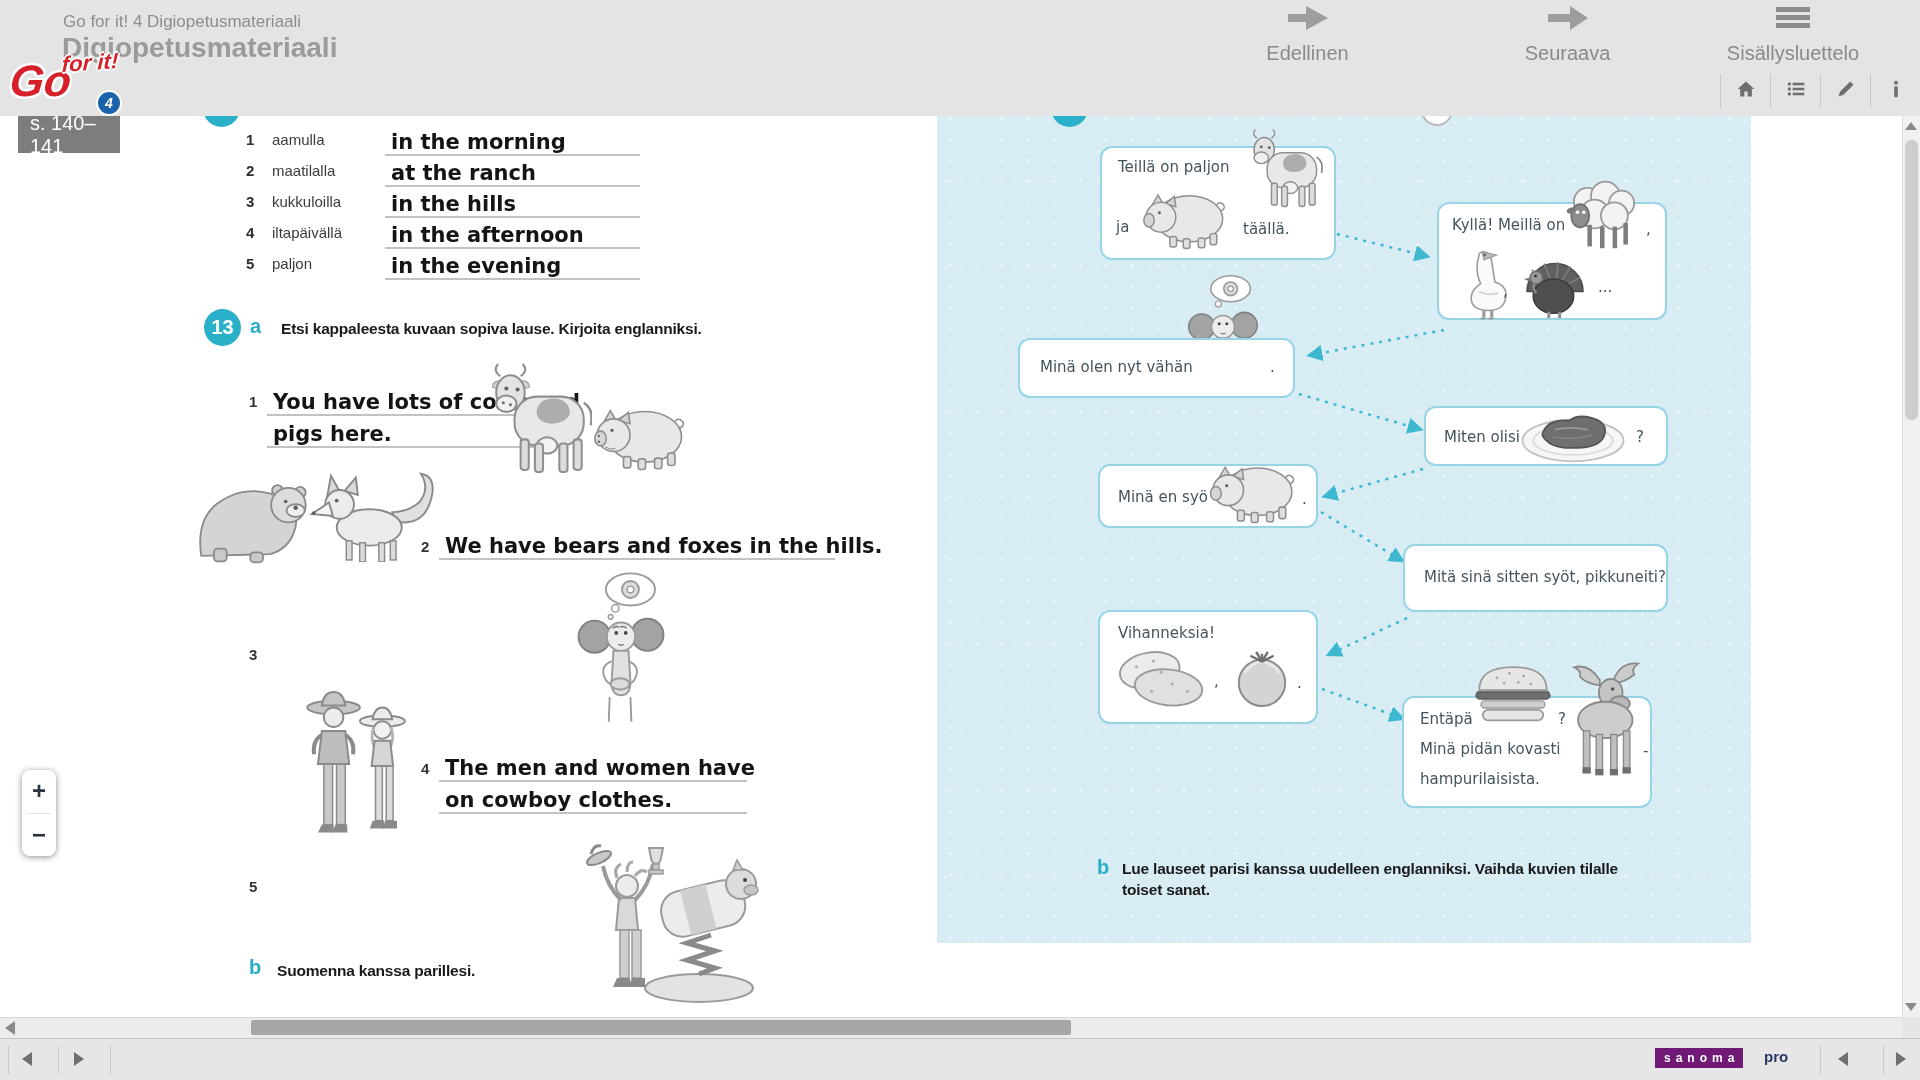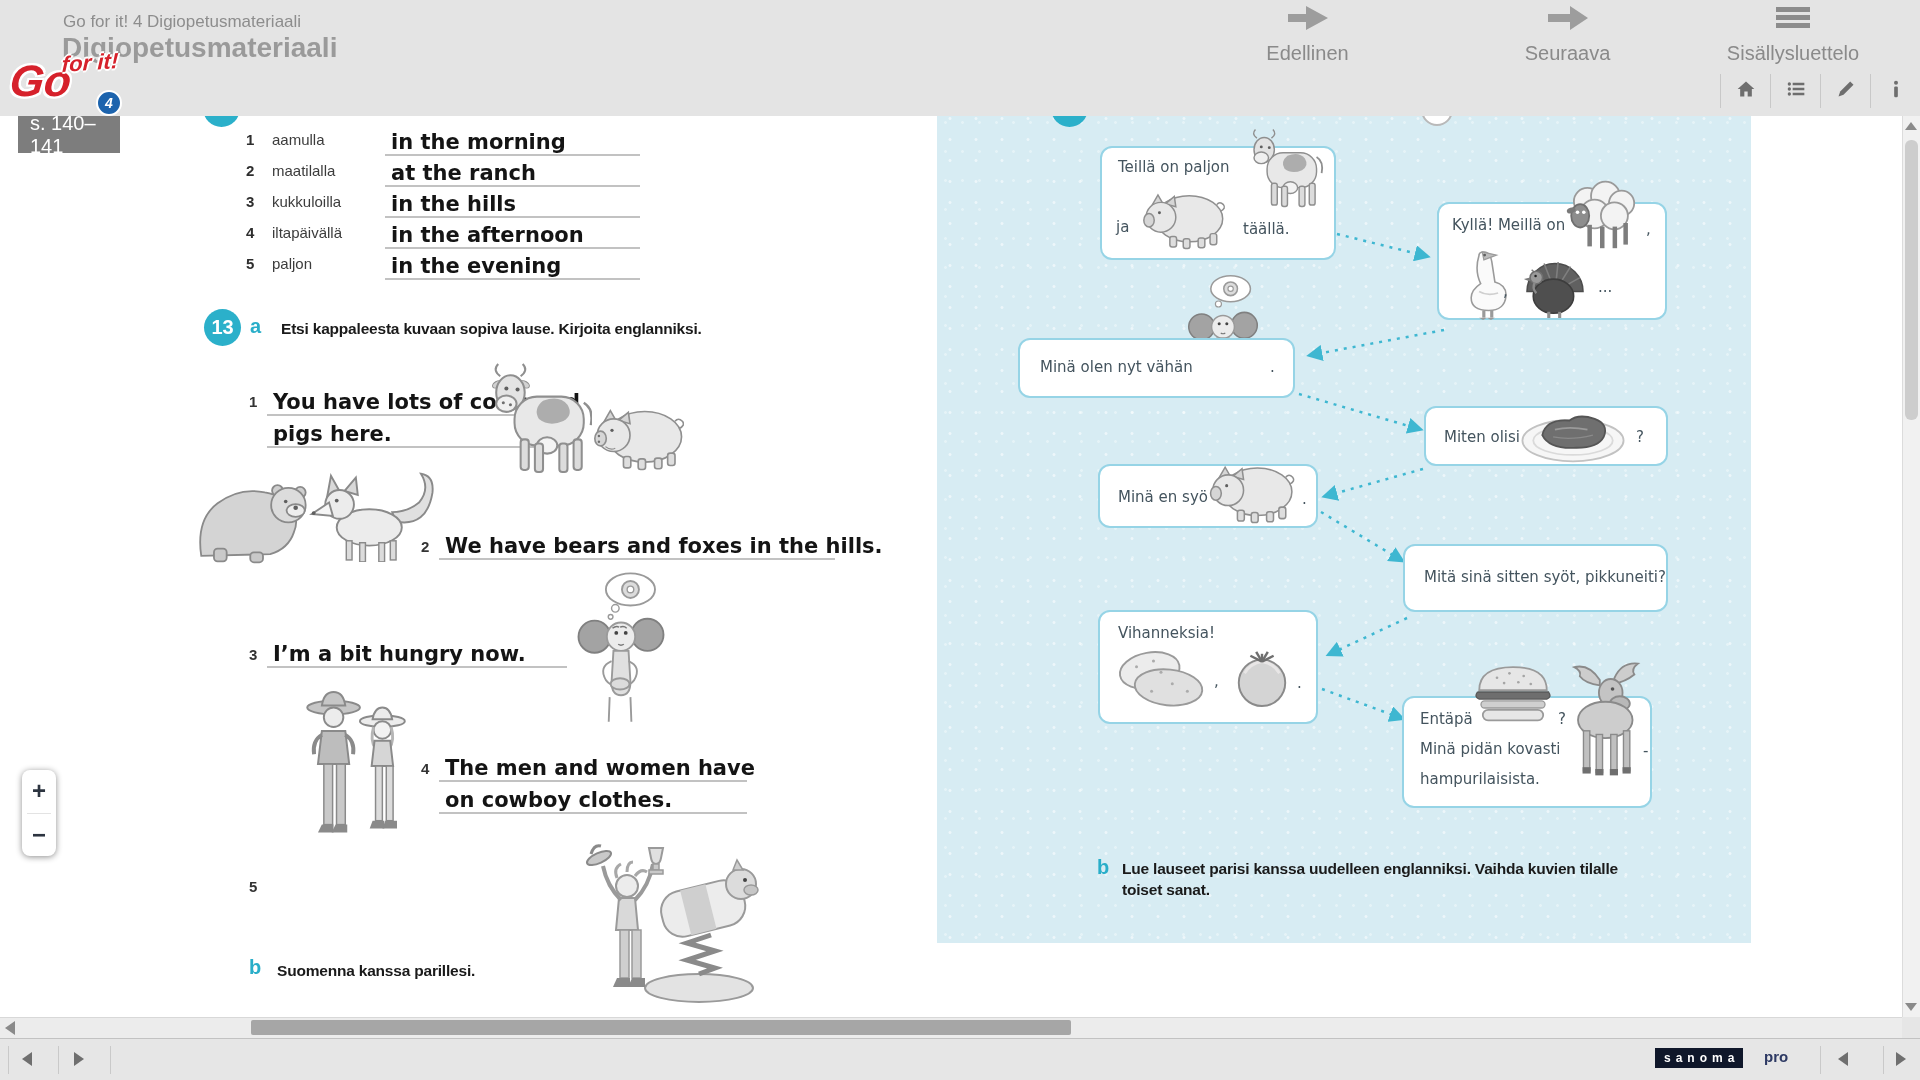--- a/index.html
+++ b/index.html
@@ -66,21 +66,21 @@
   .tri-up{width:0;height:0;border-left:6px solid transparent;border-right:6px solid transparent;border-bottom:8px solid #8a8a8a;}
   .tri-down{width:0;height:0;border-left:6px solid transparent;border-right:6px solid transparent;border-top:8px solid #8a8a8a;}
   .tri-left{width:0;height:0;border-top:7px solid transparent;border-bottom:7px solid transparent;border-right:10px solid #6f6f6f;}
   .tri-right{width:0;height:0;border-top:7px solid transparent;border-bottom:7px solid transparent;border-left:10px solid #6f6f6f;}
   #hscroll{left:0;top:1017px;width:1902px;height:21px;background:#ececec;border-top:1px solid #d8d8d8;z-index:25;box-sizing:border-box;}
   #hthumb{position:absolute;left:251px;top:2px;width:820px;height:15px;background:#a6a6a6;border-radius:2px;}
   #corner{left:1902px;top:1017px;width:18px;height:21px;background:#e6e6e6;z-index:25;}
   #footer{left:0;top:1038px;width:1920px;height:42px;background:#e6e6e6;border-top:1px solid #c2c2c2;z-index:30;box-sizing:border-box;}
   .fdiv{position:absolute;top:7px;width:1px;height:28px;background:#c9c9c9;}
   .fbtn{position:absolute;top:13px;cursor:pointer;}
-  #sanomabox{position:absolute;left:1655px;top:9px;background:#0f172a;color:#fff;
+  #sanomabox{position:absolute;left:1655px;top:9px;background:#701a75;color:#fff;
      font-size:12px;font-weight:bold;letter-spacing:5px;padding:3px 4px 3px 9px;}
   #sanomapro{position:absolute;left:1764px;top:9px;color:#2e3a64;font-size:15px;font-weight:bold;}
 
   
   #zoomctl{left:22px;top:770px;width:34px;height:86px;background:#fff;border-radius:8px;
      box-shadow:0 1px 6px rgba(0,0,0,0.45);z-index:25;display:flex;flex-direction:column;}
   .zbtn{flex:1;display:flex;align-items:center;justify-content:center;font-size:24px;font-weight:bold;
      color:#2c3440;cursor:pointer;}
   .zsep{height:1px;background:#e3e3e3;margin:0 5px;}
 </style>
@@ -211,23 +211,20 @@
         <rect x="74" y="80" width="6" height="20" fill="#dcdcdc" stroke="#8a8a8a" stroke-width="1.5"></rect>
         <rect x="86" y="78" width="6" height="20" fill="#dcdcdc" stroke="#8a8a8a" stroke-width="1.5"></rect>
       </svg>
   </div>
   <span class="abs snum" style="left:421px;top:538px;">2</span>
   <div class="abs ansline" style="left:439px;top:530px;width:396px;height:28px;text-decoration:underline;">
     <span class="ans">We have bears and foxes in the hills.</span>
     </div>
 
   <span class="abs snum" style="left:249px;top:646px;">3</span>
-  <div class="abs ansline" style="left:267px;top:638px;width:300px;height:28px;">
-    <span class="ans">I’m a bit hungry now.</span>
-    </div>
   <div class="illu" style="left:570px;top:566px;width:102px;height:164px;">
     <svg viewBox="0 0 108 168">
         <ellipse cx="64" cy="22" rx="26" ry="17" fill="#fff" stroke="#9a9a9a" stroke-width="2"></ellipse>
         <circle cx="64" cy="22" r="9" fill="#dcdcdc" stroke="#9a9a9a" stroke-width="2"></circle>
         <circle cx="64" cy="22" r="3.5" fill="#fff" stroke="#9a9a9a" stroke-width="1.5"></circle>
         <circle cx="48" cy="42" r="4" fill="#fff" stroke="#9a9a9a" stroke-width="1.5"></circle>
         <circle cx="43" cy="51" r="2.5" fill="#fff" stroke="#9a9a9a" stroke-width="1.5"></circle>
         <circle cx="26" cy="72" r="17" fill="#a3a3a3" stroke="#808080" stroke-width="2"></circle>
         <circle cx="82" cy="70" r="17" fill="#a3a3a3" stroke="#808080" stroke-width="2"></circle>
         <circle cx="54" cy="72" r="15" fill="#ececec" stroke="#9a9a9a" stroke-width="2"></circle>

